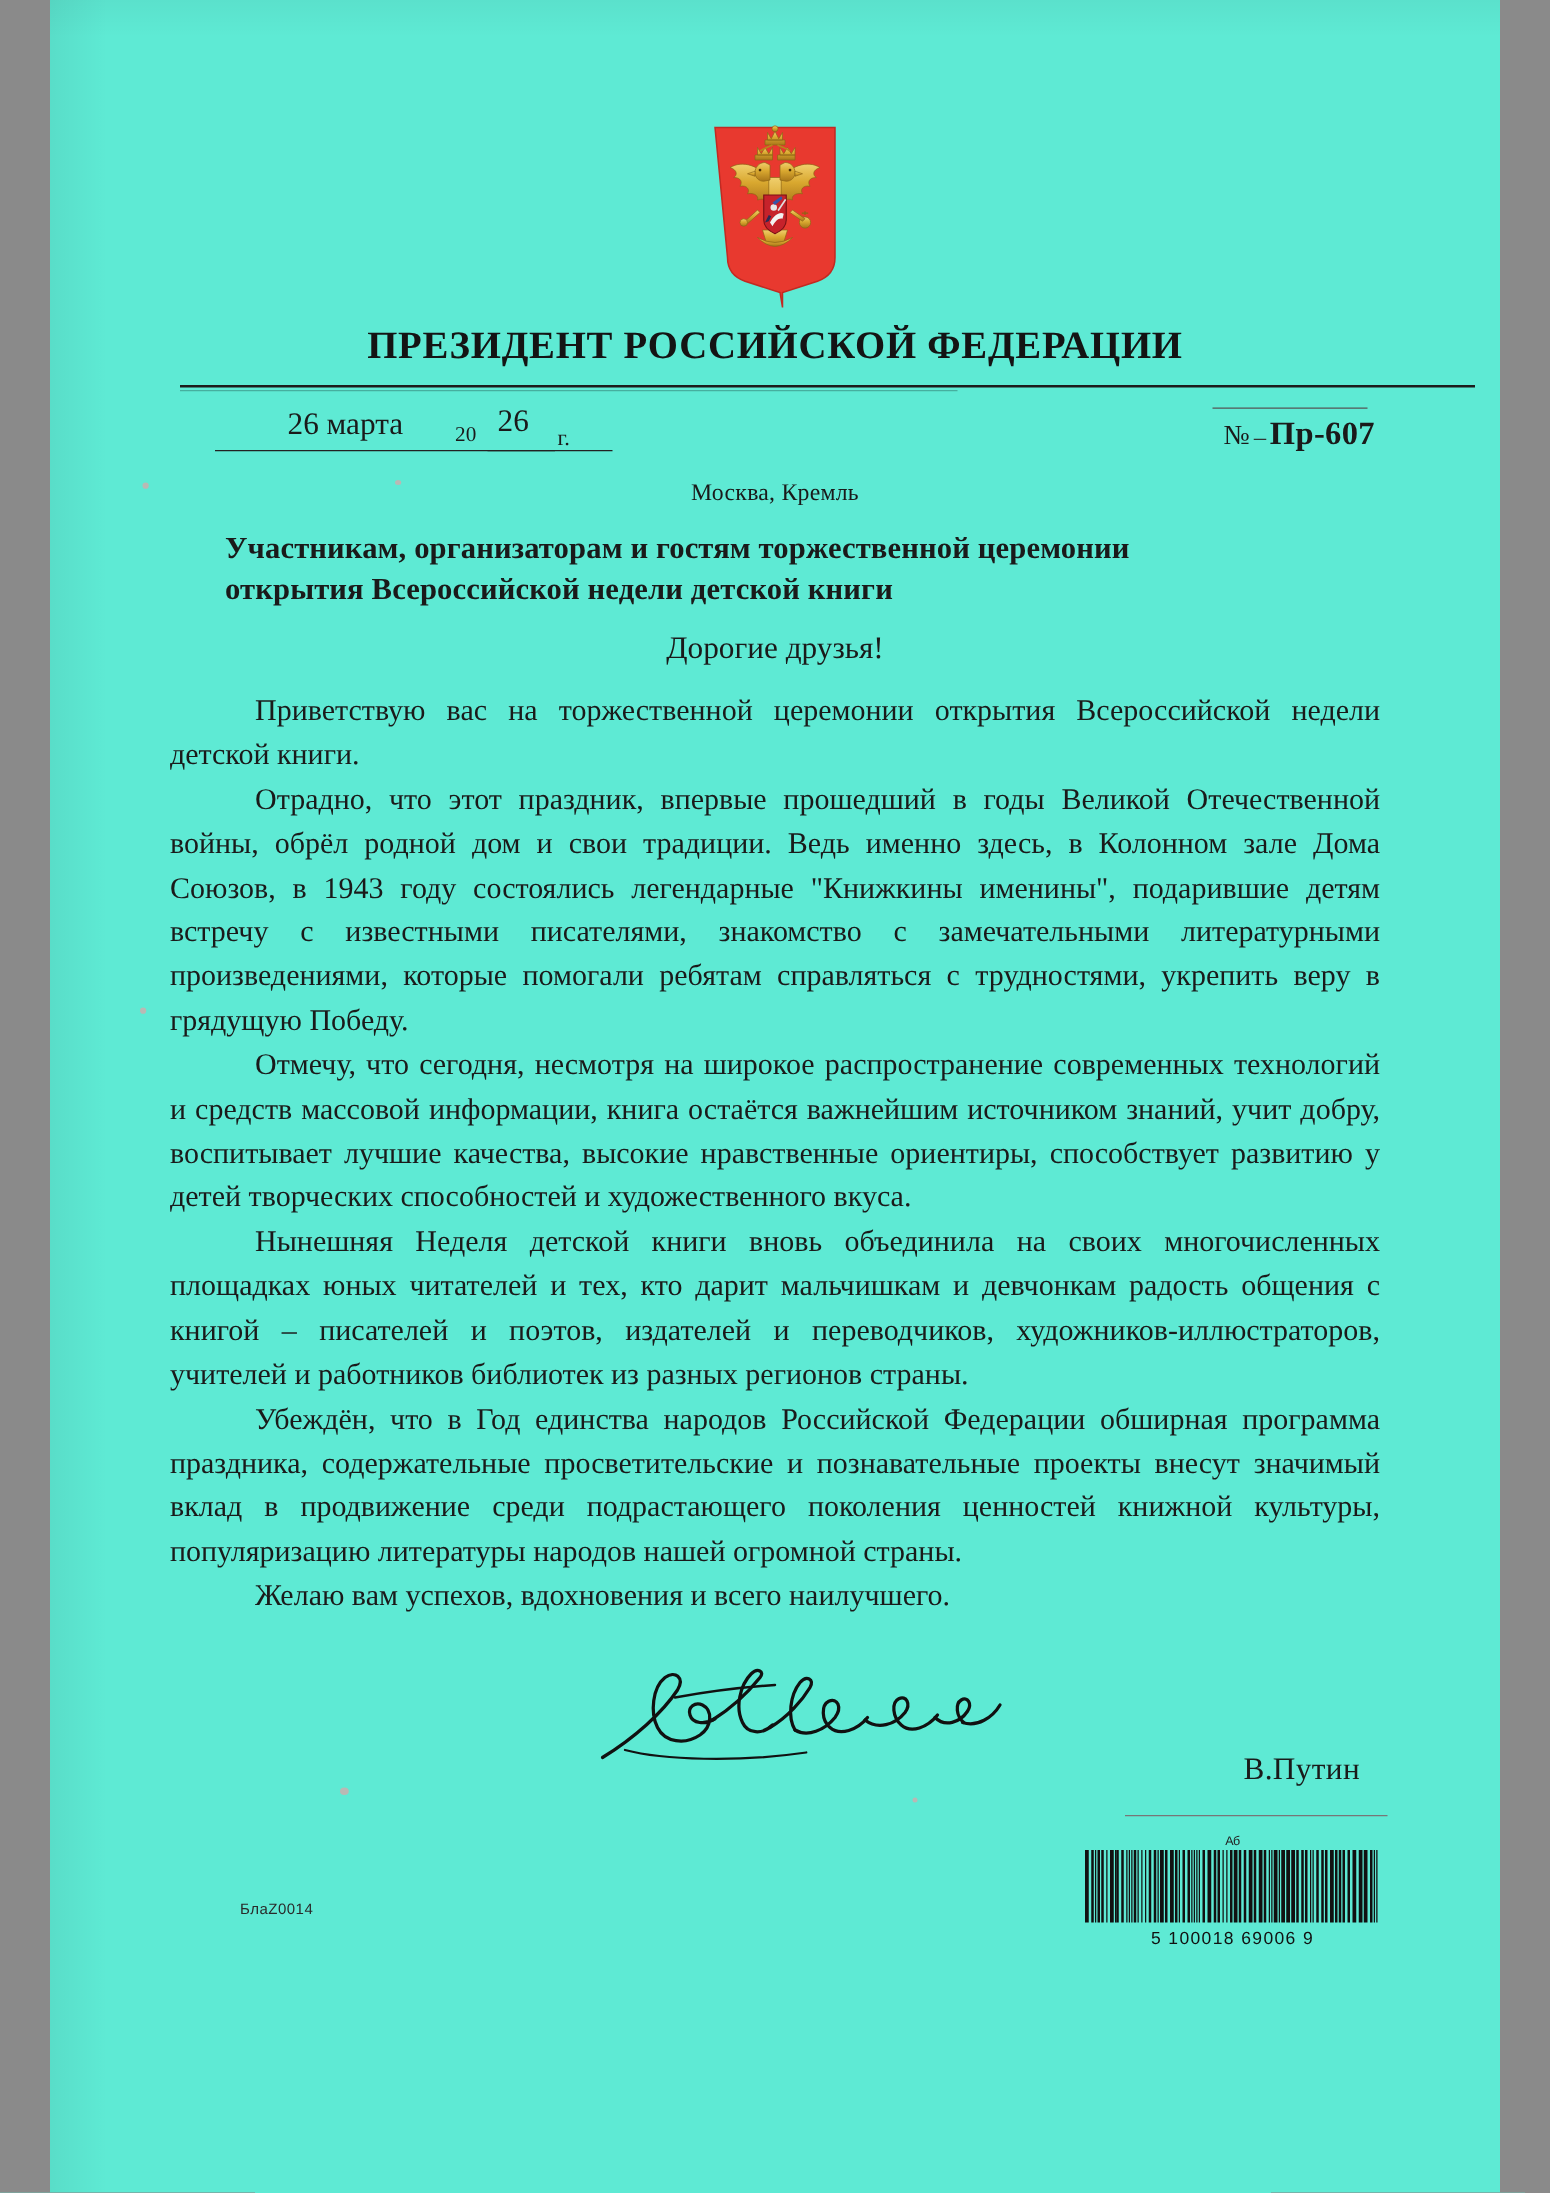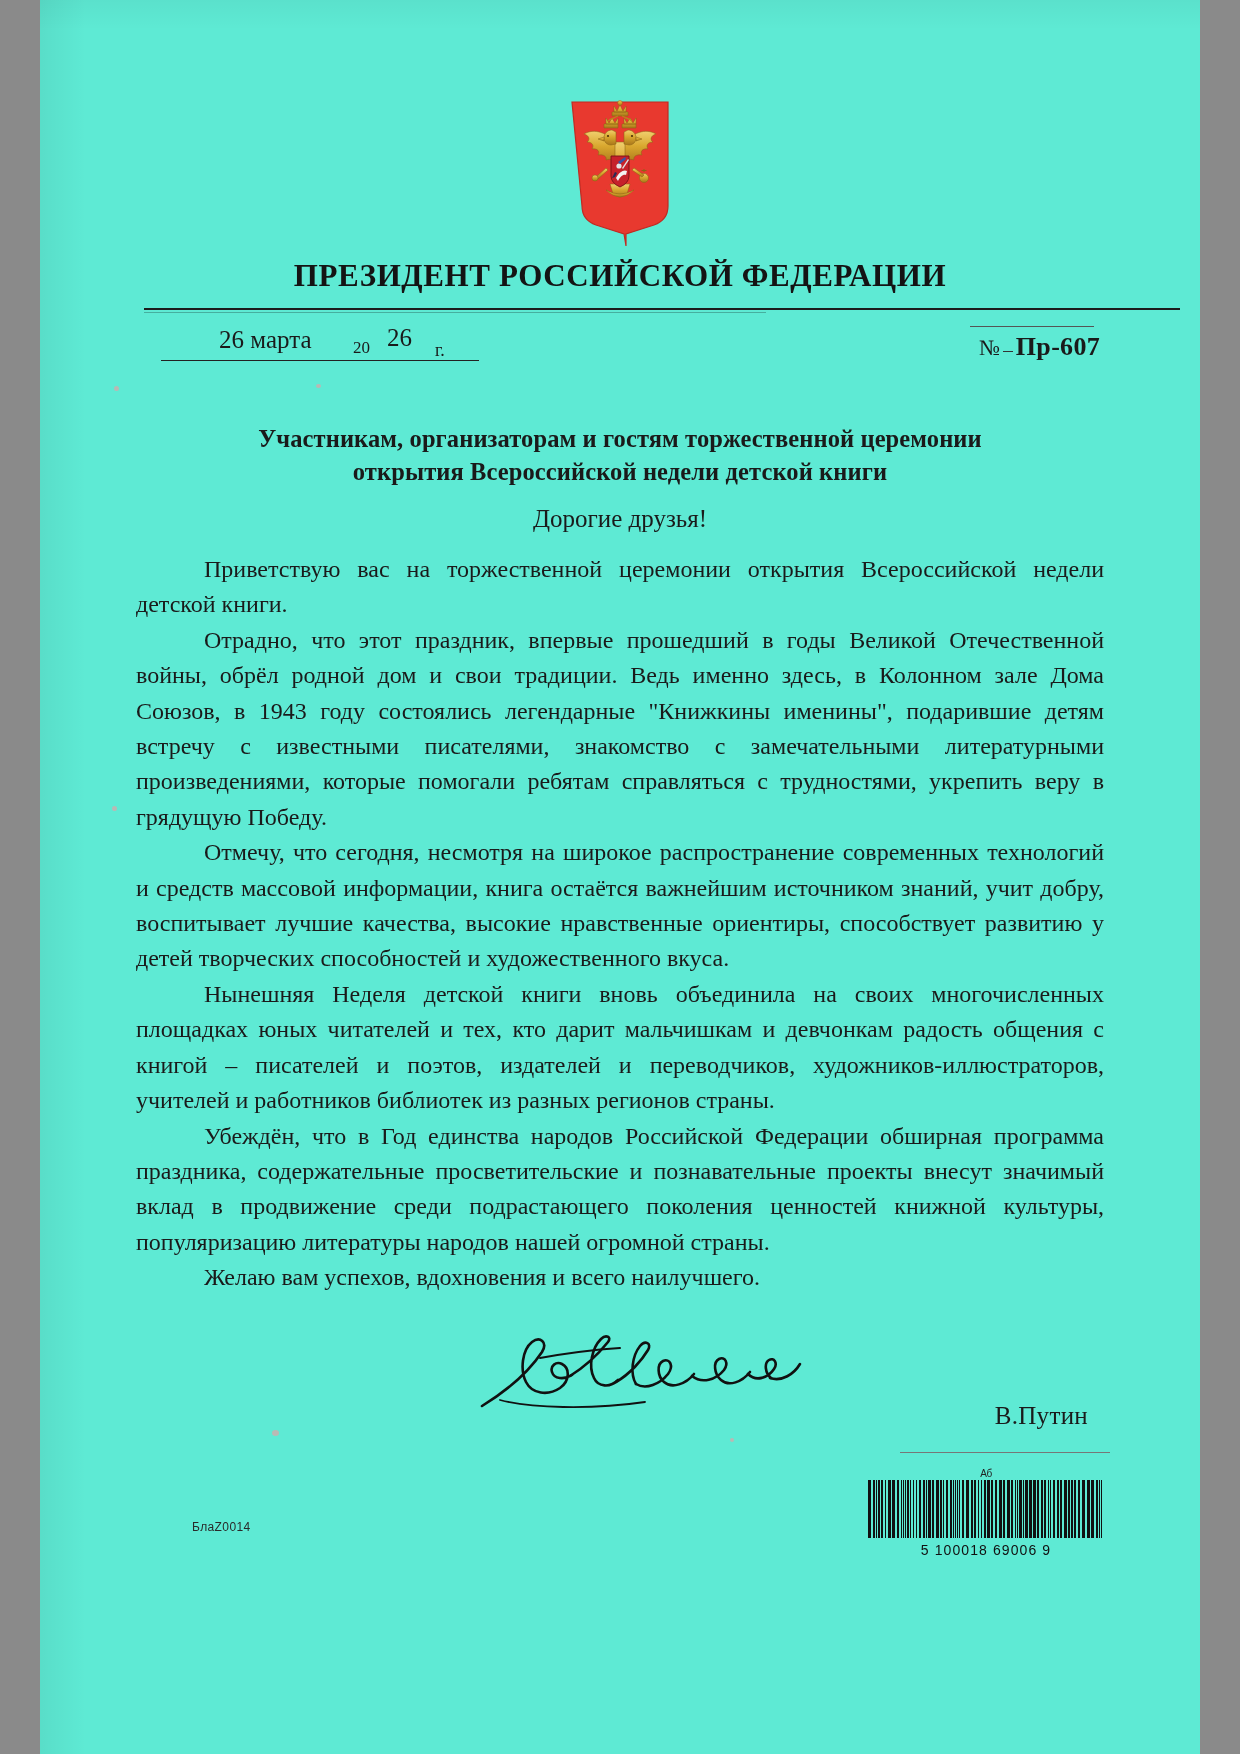--- a/index.html
+++ b/index.html
@@ -82,21 +82,21 @@
     position: absolute;
     left: 0; top: 2px;
     width: 60%;
     height: 1px;
     background: rgba(0,0,0,0.25);
   }
 
   
   .meta-row {
     position: absolute;
-    left: 105px;
+    left: 116px;
     right: 100px;
     top: 322px;
     height: 60px;
     text-align: right;
   }
   .date-block {
     position: absolute;
     left: 16px;
     top: 0;
     width: 330px;
@@ -181,21 +181,21 @@
     font-size: 19px;
     letter-spacing: 0.2px;
   }
 
   
   .addressee {
     position: absolute;
     left: 140px;
     right: 140px;
     top: 422px;
-    text-align: center;
+    text-align: left;
     font-weight: bold;
     font-size: 24.5px;
     line-height: 33px;
     letter-spacing: 0.1px;
   }
 
   
   .salutation {
     position: absolute;
     left: 0; right: 0;
@@ -382,20 +382,21 @@
       <span class="date-line"></span>
       <span class="date-yr-underline"></span>
     </div>
 
     <div class="num-block">
       <span class="num-rule-top"></span>
       <span class="num-sign">№</span><span class="num-dash"></span><span class="num-value">Пр-607</span>
     </div>
   </div>
 
+  <div class="place">Москва, Кремль</div>
 
   <div class="addressee">
     <div>Участникам, организаторам и гостям торжественной церемонии</div>
     <div>открытия Всероссийской недели детской книги</div>
   </div>
 
   <div class="salutation">Дорогие друзья!</div>
 
   <div class="body-text">
     <p>Приветствую вас на торжественной церемонии открытия Всероссийской недели детской книги.</p>

